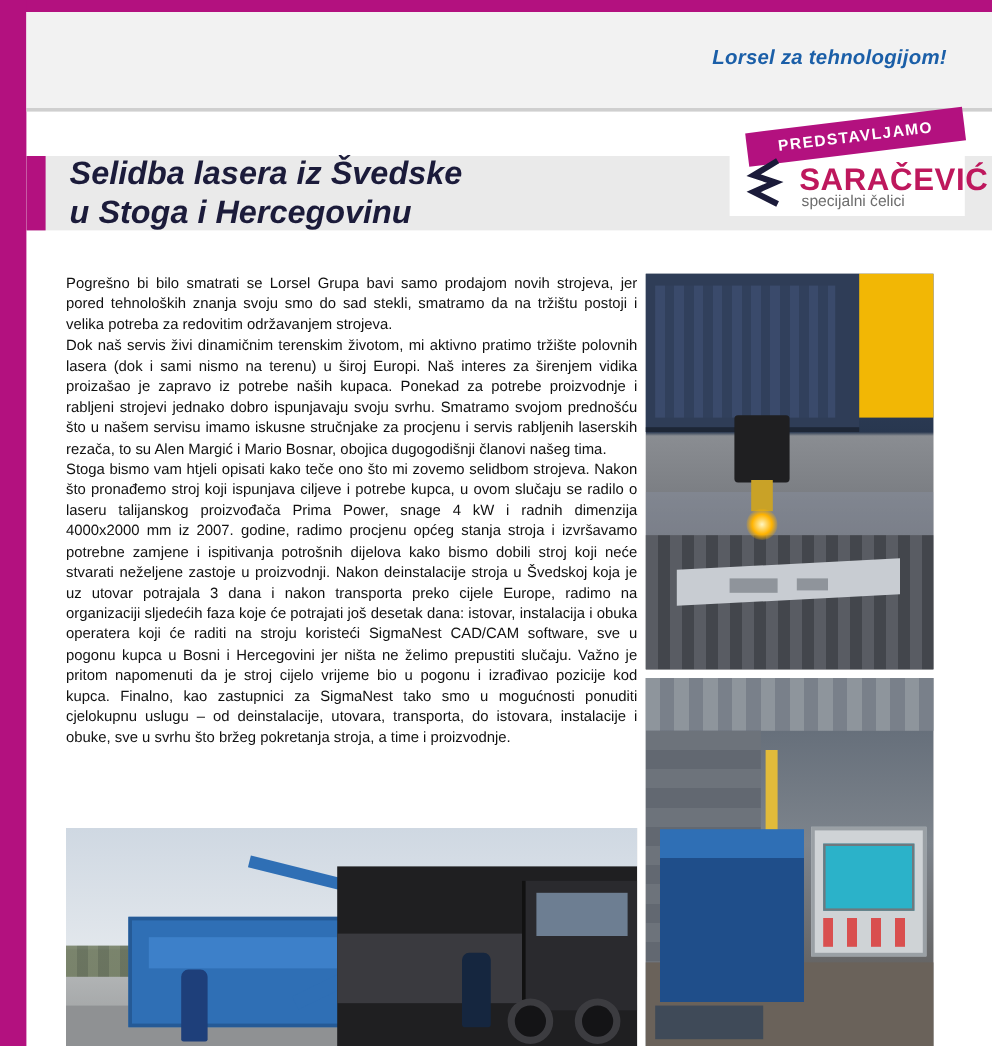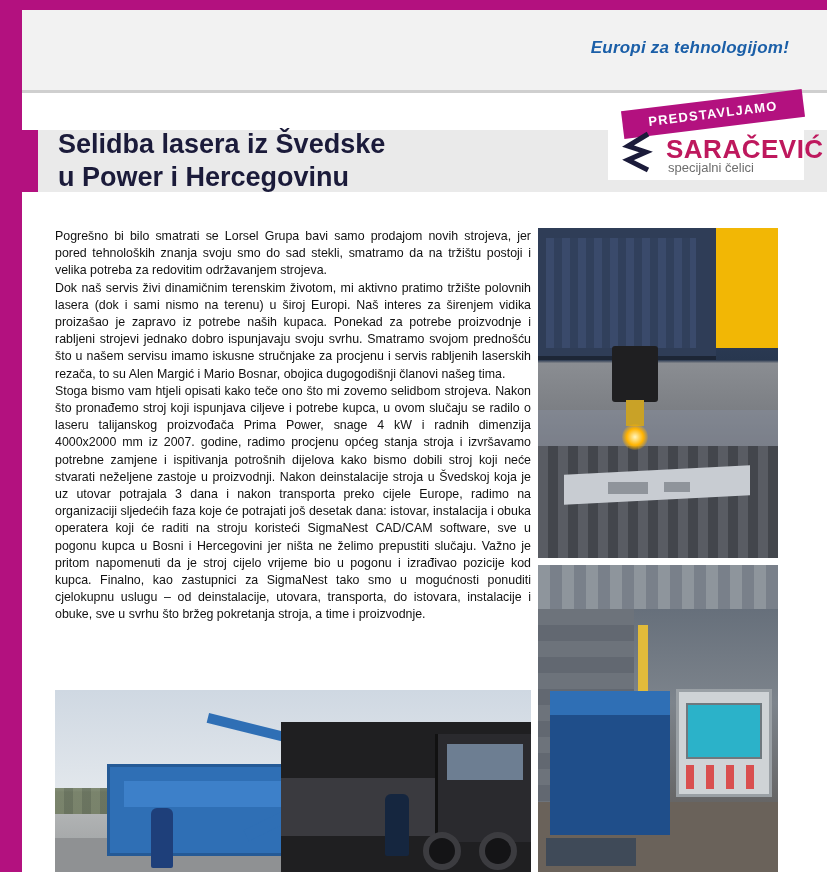--- a/index.html
+++ b/index.html
@@ -74,20 +74,21 @@
   .title-accent {
     position: absolute; top: 130px; left: 22px;
     width: 16px; height: 62px;
     background: #b3117f;
   }
   .title {
     position: absolute; top: 128px; left: 58px;
     width: 520px;
     font-size: 27px; line-height: 33px;
     font-weight: bold; color: #1b1b3a;
+    font-style: italic;
   }
 
   
   .badge {
     position: absolute; top: 100px; left: 608px;
     width: 196px; height: 80px;
     background: #ffffff;
   }
   .badge-ribbon {
     position: absolute; top: 0px; left: 14px;
@@ -190,27 +191,27 @@
 <body>
 
 <div class="page">
 
   <div class="top-magenta"></div>
   <div class="left-magenta-strip"></div>
   <div class="header-band"></div>
   <div class="header-rule"></div>
 
 
-  <div class="tagline">Europi za tehnologijom!</div>
+  <div class="tagline">Lorsel za tehnologijom!</div>
 
   <div class="title-band"></div>
   <div class="title-accent"></div>
   <div class="title">
     <div>Selidba lasera iz Švedske</div>
-    <div>u Power i Hercegovinu</div>
+    <div>u Stoga i Hercegovinu</div>
   </div>
 
   <div class="badge">
     <div class="badge-ribbon">
       <span>PREDSTAVLJAMO</span>
     </div>
     <svg class="badge-mark" viewBox="0 0 44 44">
       <path d="M30 4 L10 16 L28 22 L10 30 L30 40" fill="none" stroke="#1b1b3a" stroke-width="5" stroke-linejoin="miter"></path>
     </svg>
     <div class="badge-name">SARAČEVIĆ</div>

